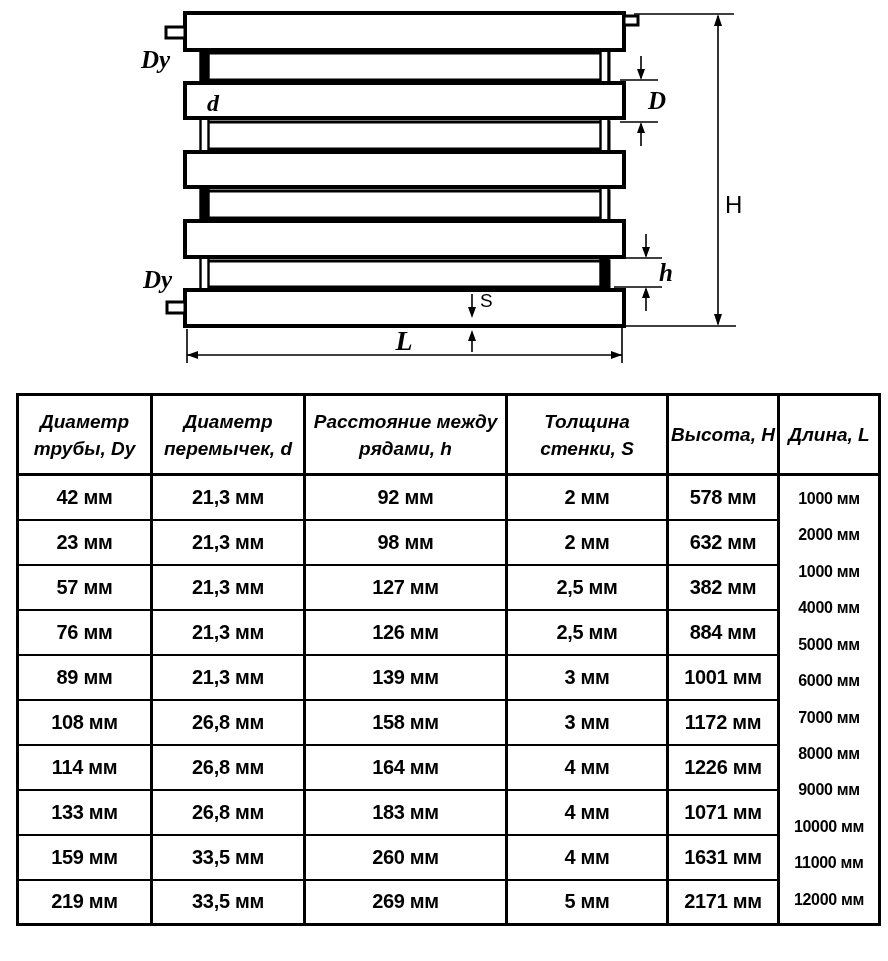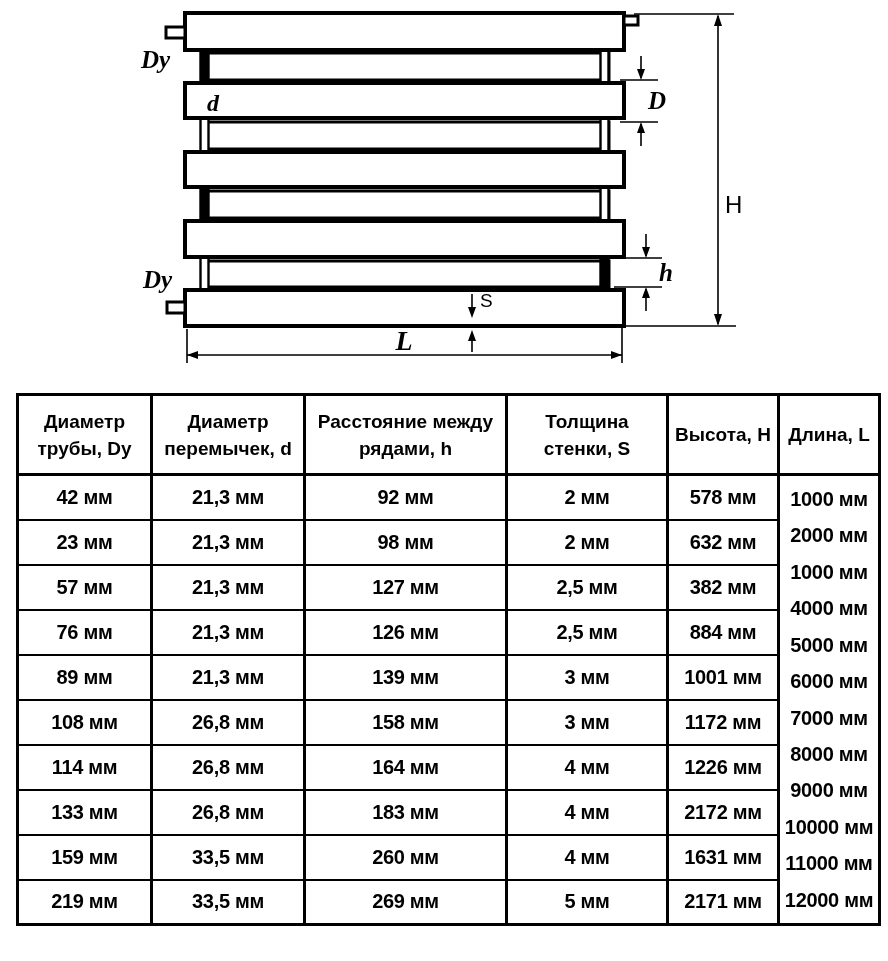--- a/index.html
+++ b/index.html
@@ -39,35 +39,35 @@
   .spec-table th, .spec-table td {
     border-left: 3px solid #000;
     border-right: 3px solid #000;
     border-top: 2px solid #000;
     border-bottom: 2px solid #000;
     text-align: center;
     vertical-align: middle;
     padding: 0;
     overflow: hidden;
   }
-  .spec-table thead tr { height: 80px; }
+  .spec-table thead tr { height: 80px; font-style: italic; }
   .spec-table tbody tr { height: 45px; font-weight: bold; }
   .spec-table th {
     font-size: 19px;
     font-weight: bold;
     line-height: 27px;
     border-bottom: 3px solid #000;
   }
   .spec-table td {
     font-size: 20px;
     letter-spacing: -0.3px;
   }
   .len-cell div {
     line-height: 36.4px;
-    font-size: 20px;
+    font-size: 16px;
     letter-spacing: -0.3px;
   }
 </style>
 </head>
 <body>
 
 <div class="page">
 
   <svg class="diagram-svg" width="888" height="385" viewBox="0 0 888 385" xmlns="http://www.w3.org/2000/svg">
 
@@ -244,21 +244,21 @@
         <td>26,8 мм</td>
         <td>164 мм</td>
         <td>4 мм</td>
         <td>1226 мм</td>
       </tr>
       <tr>
         <td>133 мм</td>
         <td>26,8 мм</td>
         <td>183 мм</td>
         <td>4 мм</td>
-        <td>2172 мм</td>
+        <td>1071 мм</td>
       </tr>
       <tr>
         <td>159 мм</td>
         <td>33,5 мм</td>
         <td>260 мм</td>
         <td>4 мм</td>
         <td>1631 мм</td>
       </tr>
       <tr>
         <td>219 мм</td>

